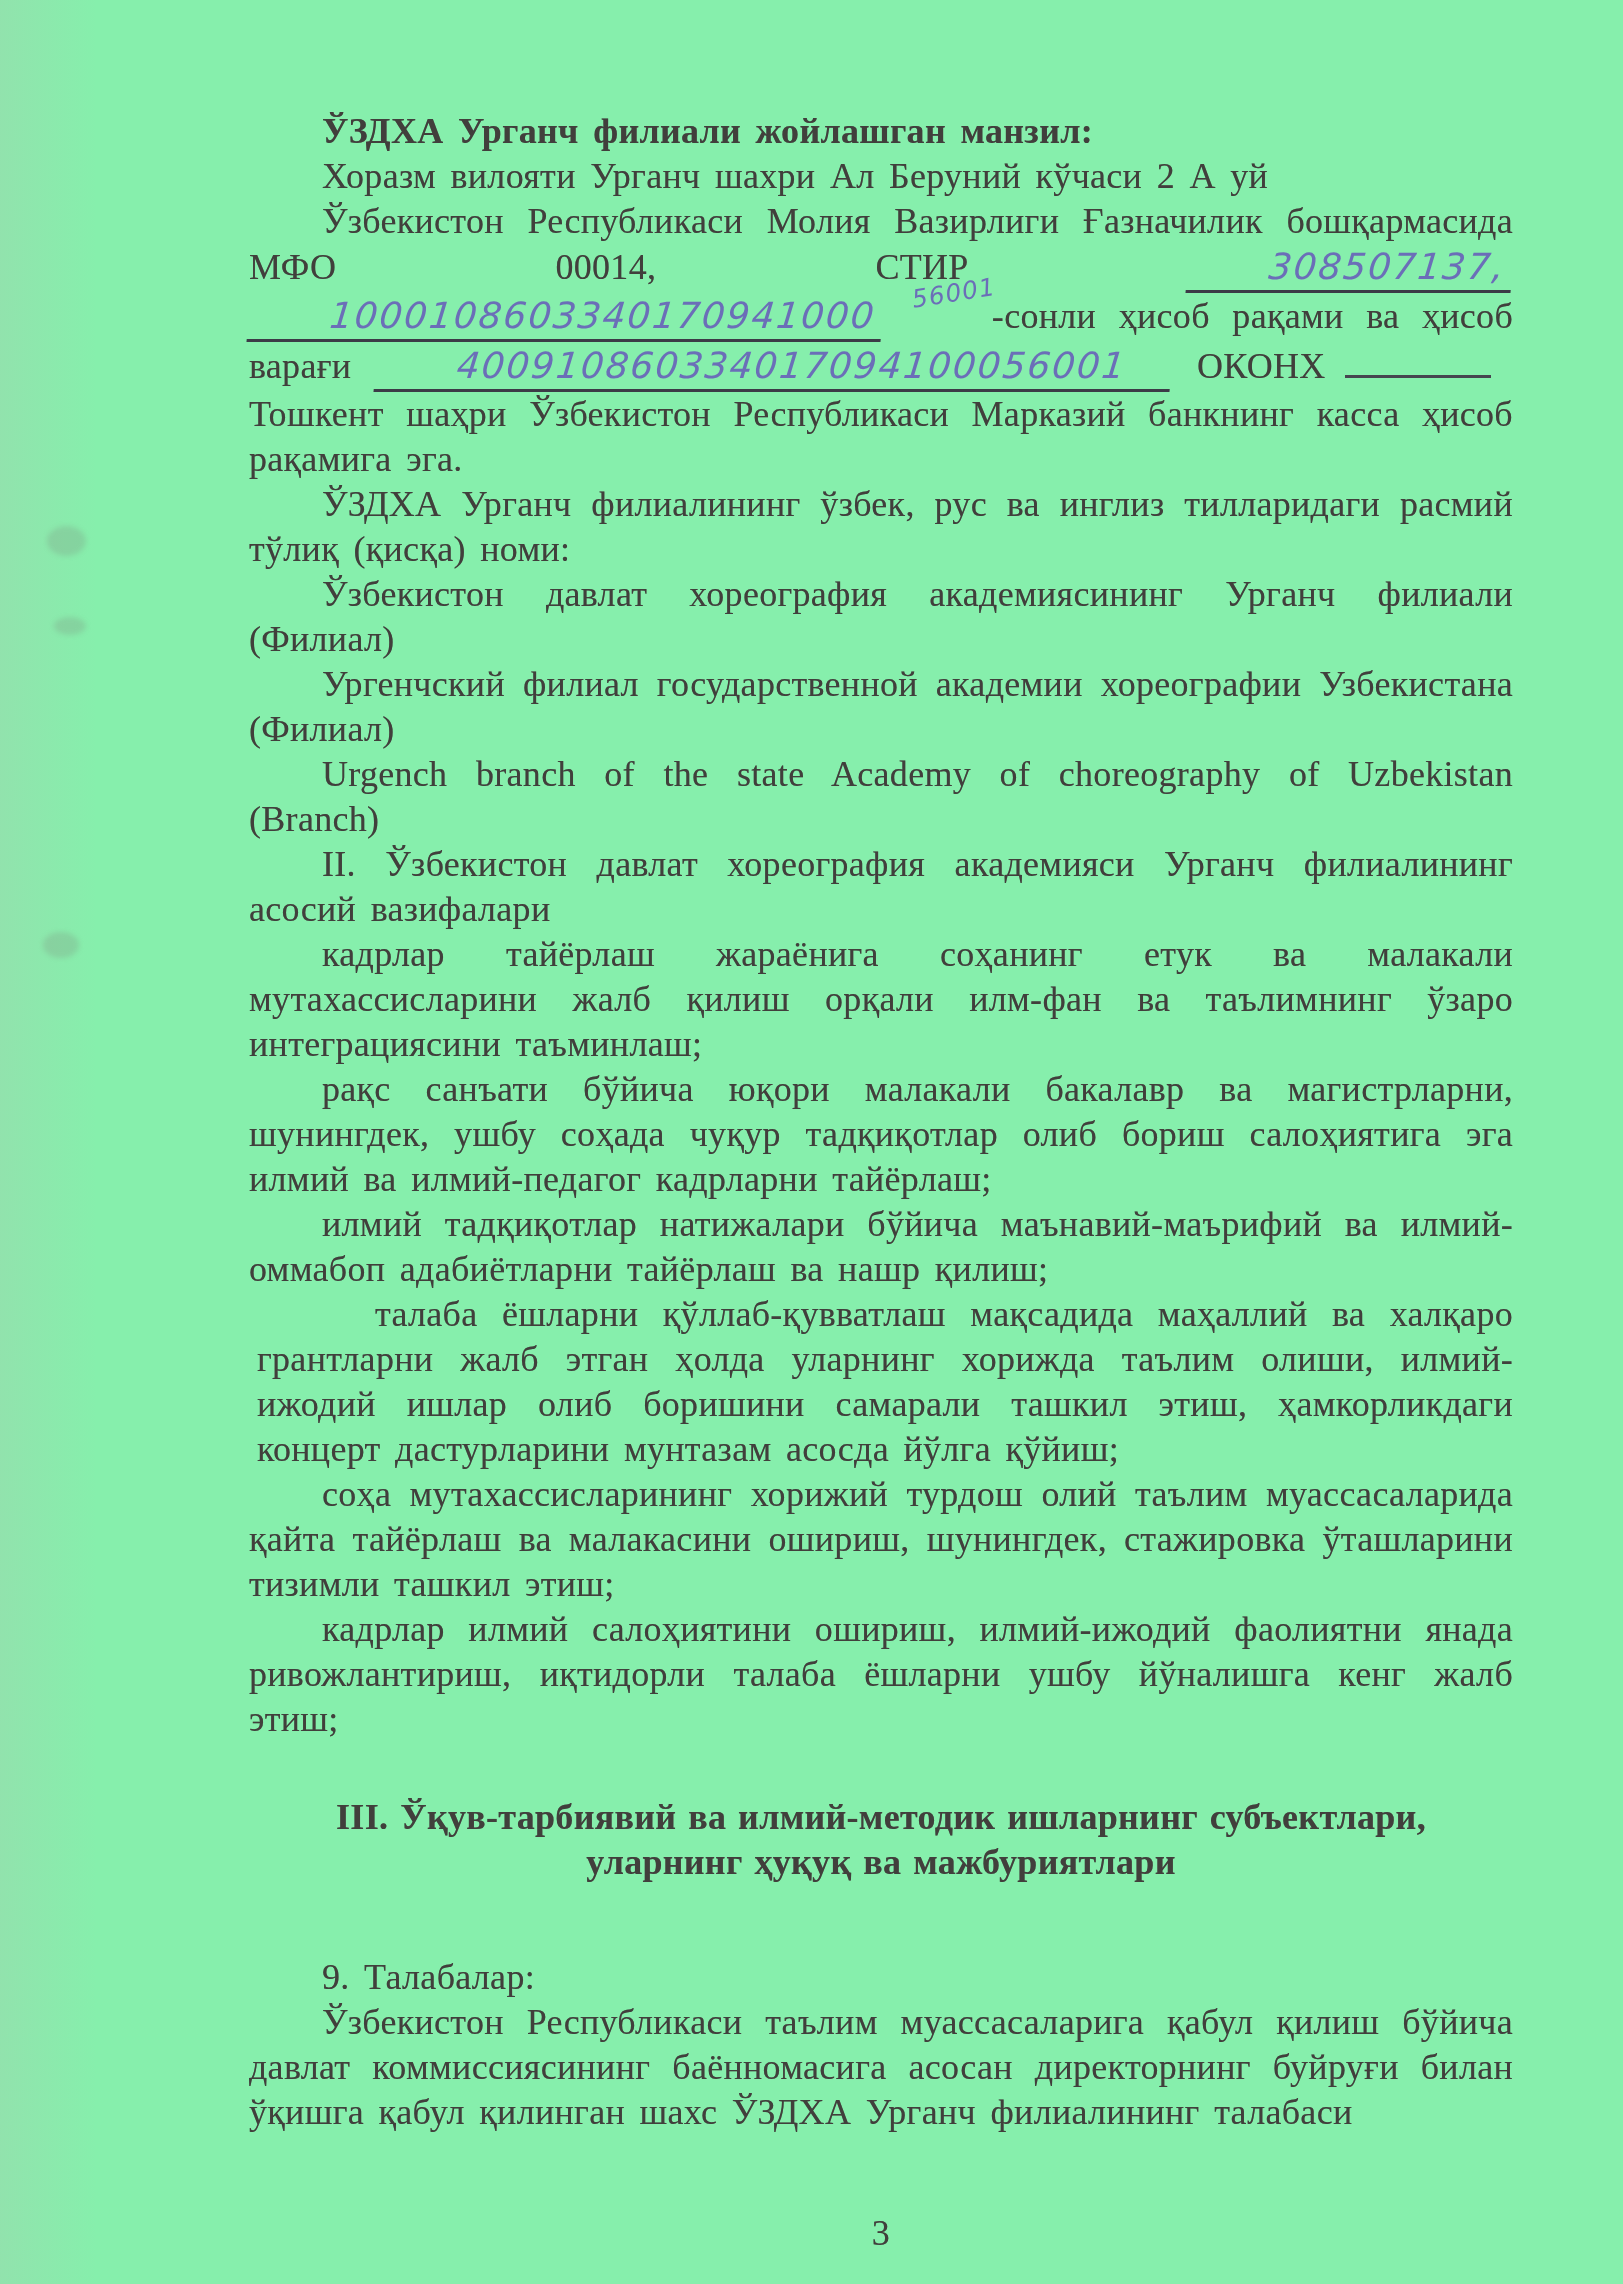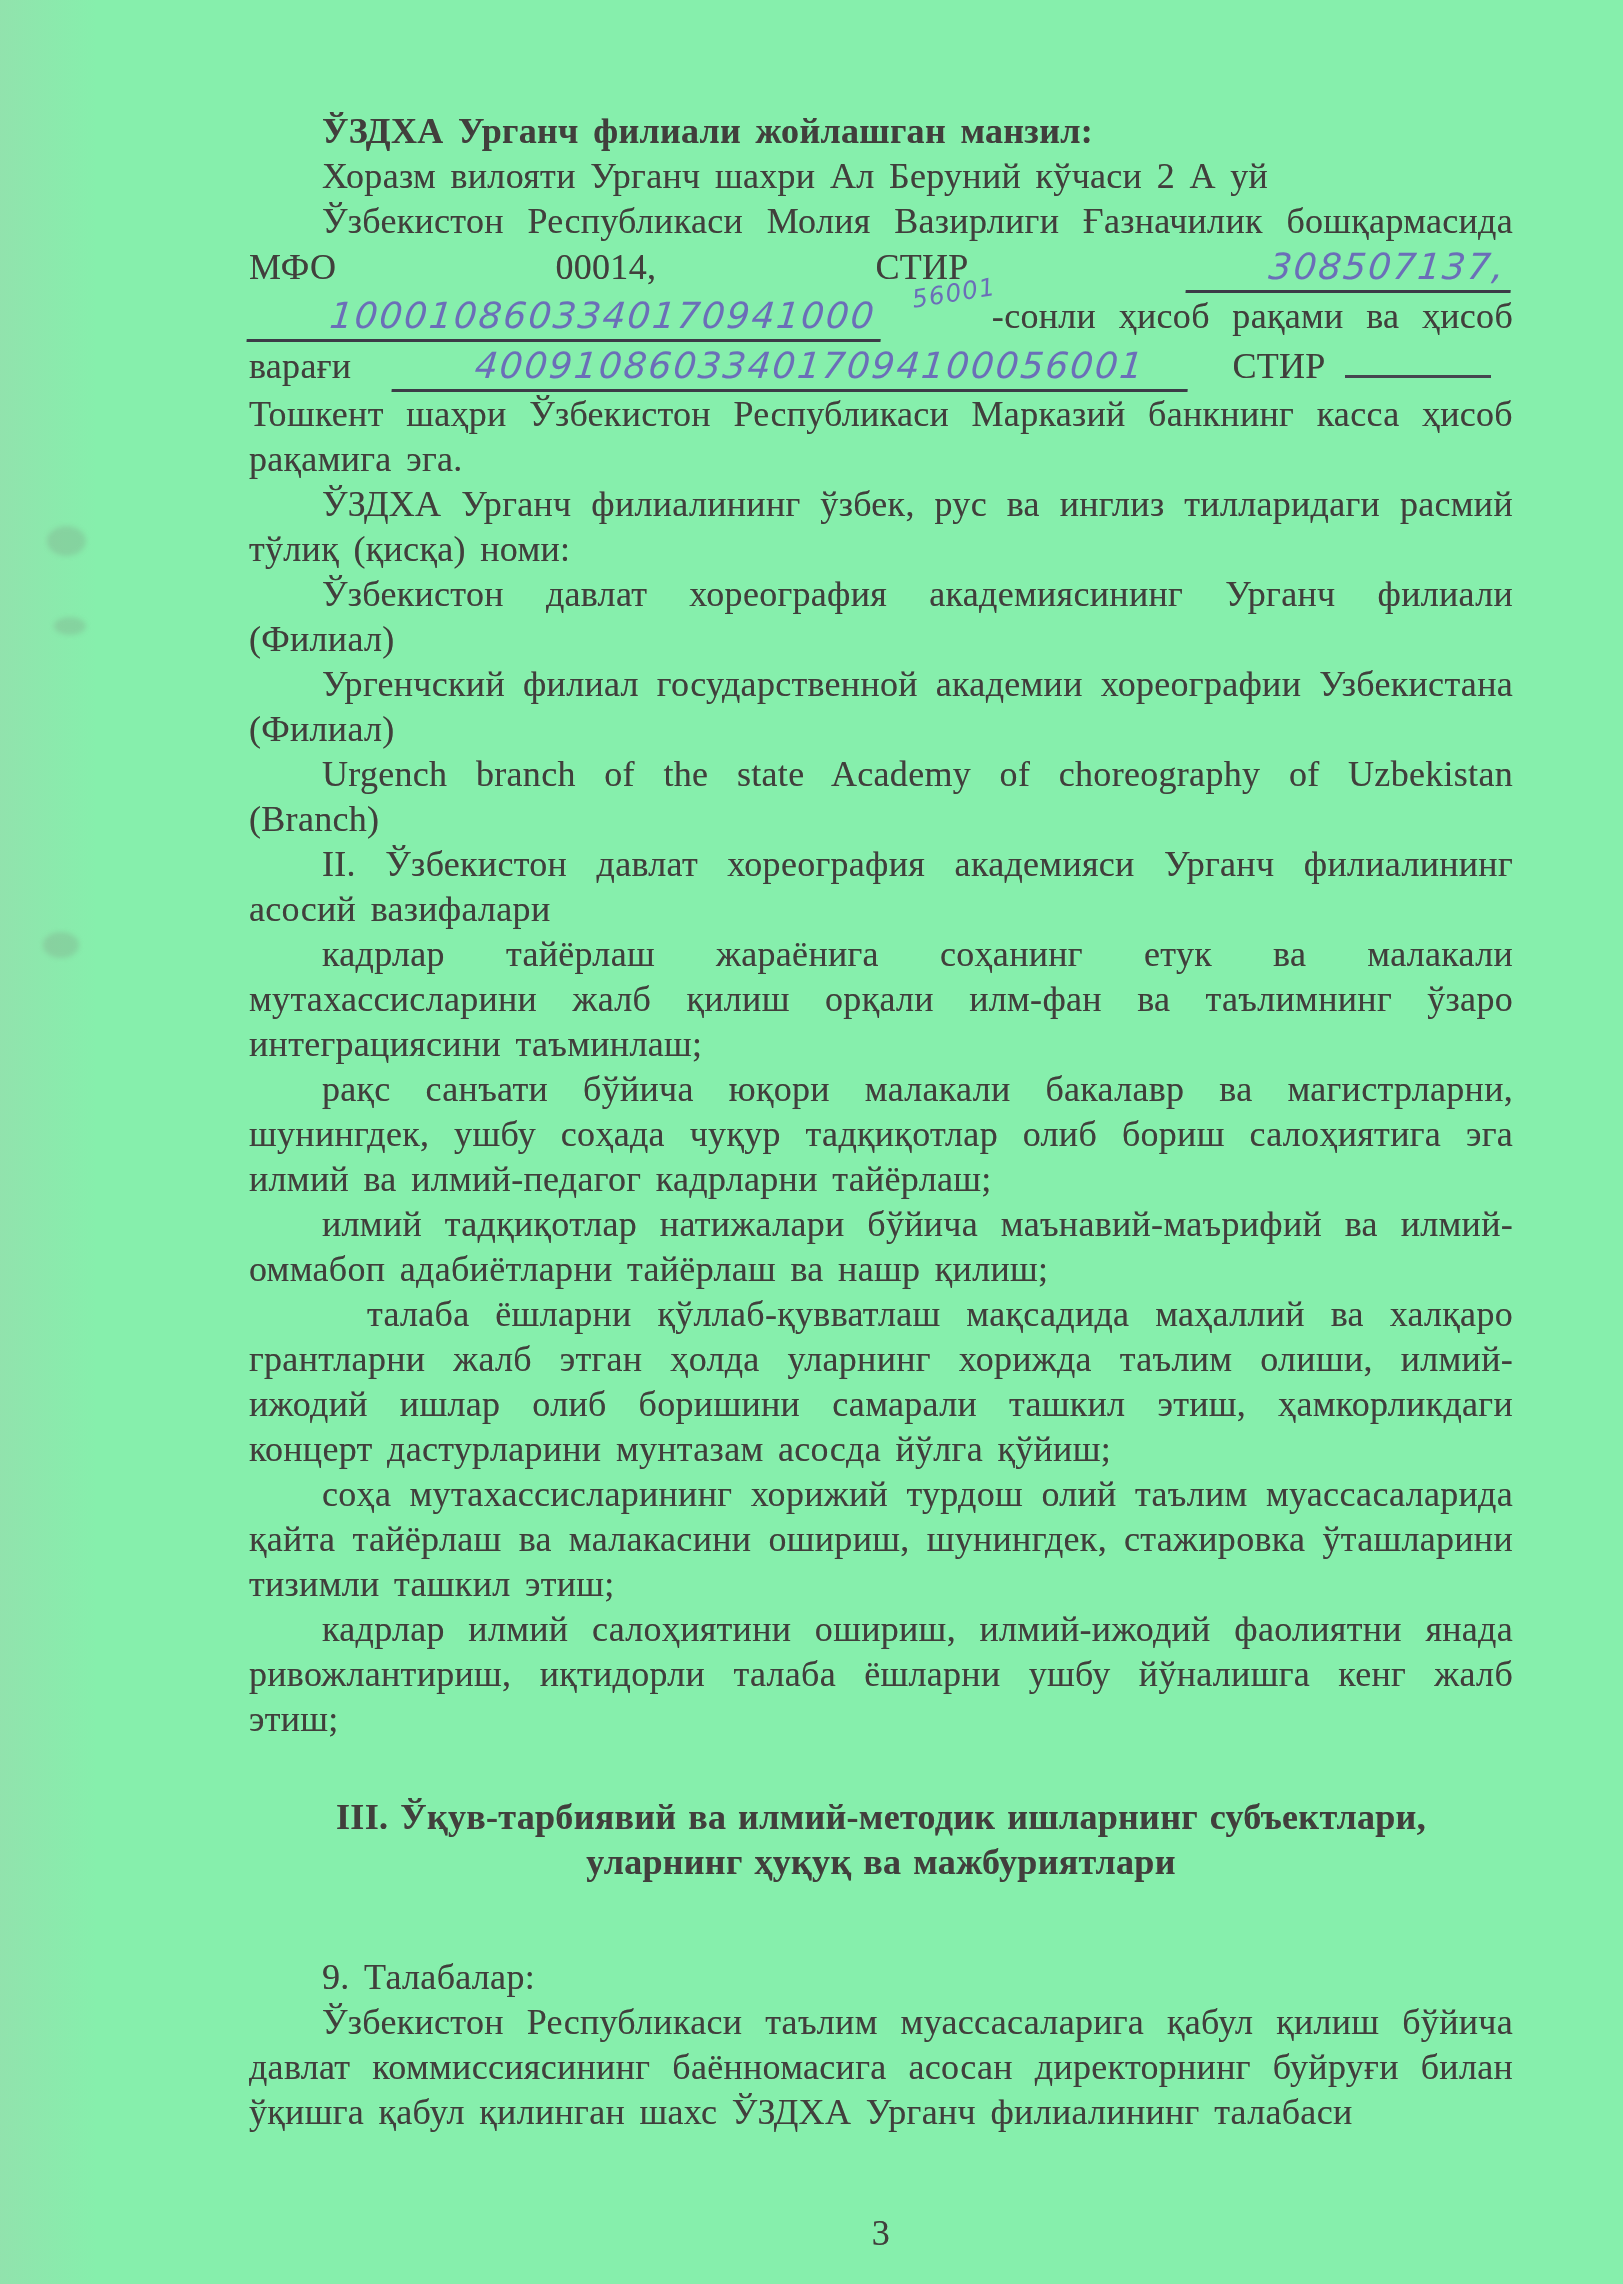--- a/index.html
+++ b/index.html
@@ -42,21 +42,21 @@
   p {
     margin: 0;
     font-size: 36px;
     line-height: 45px;
     text-align: justify;
     word-spacing: 5.2px;
     letter-spacing: 0.3px;
   }
   .b   { font-weight: bold; }
   .ind { text-indent: 73px; }
-  .ind-lg { text-indent: 118px; }
+  .ind-lg { text-indent: 118px; margin-left: 8px; }
   .hw {
     font-family: "DejaVu Sans", sans-serif;
     font-style: italic;
     color: #6b6eb8;
     font-size: 36px;
     letter-spacing: 1.9px;
     display: inline-block;
     transform: skewX(-6deg);
     padding: 0 7.8px 1.3px 7.8px;
     text-shadow: none;
@@ -110,21 +110,21 @@
 
     <p class="b ind">ЎЗДХА Урганч филиали жойлашган манзил:</p>
 
     <p class="ind">Хоразм вилояти Урганч шахри Ал Беруний кўчаси 2 А уй</p>
 
     <p class="ind">
       <span>Ўзбекистон Республикаси Молия Вазирлиги Ғазначилик бошқармасида МФО 00014, СТИР</span>
       <span class="hw hw-line">308507137,</span>
       <span class="hw hw-line">1000108603340170941000</span><span class="hw-sup">56001</span><span>-сонли ҳисоб рақами ва ҳисоб варағи</span>
       <span class="hw hw-line hw-wide">400910860334017094100056001</span>
-      <span>СТИР</span><span class="blank"></span><span>Тошкент шаҳри Ўзбекистон Республикаси Марказий банкнинг касса ҳисоб рақамига эга.</span>
+      <span>ОКОНХ</span><span class="blank"></span><span>Тошкент шаҳри Ўзбекистон Республикаси Марказий банкнинг касса ҳисоб рақамига эга.</span>
     </p>
 
     <p class="ind">ЎЗДХА Урганч филиалининг ўзбек, рус ва инглиз тилларидаги расмий тўлиқ (қисқа) номи:</p>
 
     <p class="ind">Ўзбекистон давлат хореография академиясининг Урганч филиали (Филиал)</p>
 
     <p class="ind">Ургенчский филиал государственной академии хореографии Узбекистана (Филиал)</p>
 
     <p class="ind">Urgench branch of the state Academy of choreography of Uzbekistan (Branch)</p>
 

